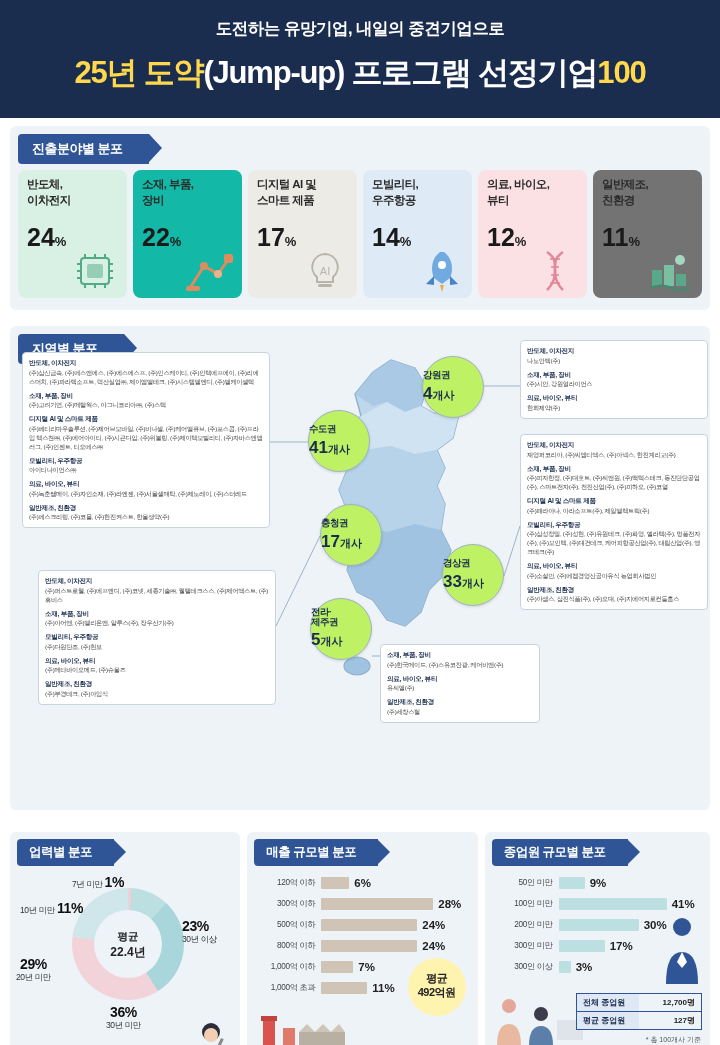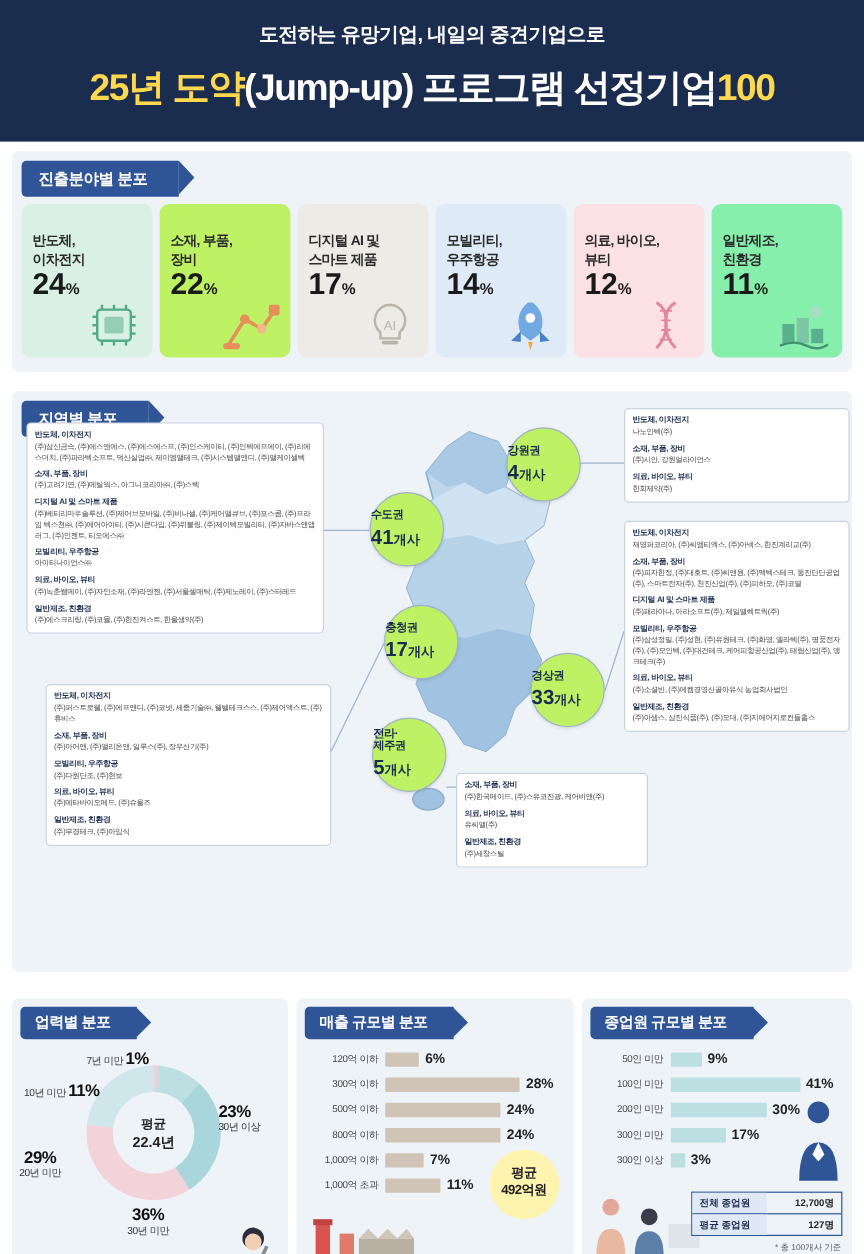--- a/index.html
+++ b/index.html
@@ -62,45 +62,45 @@
     border-top: 14px solid transparent;
     border-bottom: 14px solid transparent;
     border-left: 13px solid #2f5597;
   }
 
   
   .cards { display: flex; gap: 6px; padding: 0 8px 4px 8px; }
   .card {
     flex: 1;
     border-radius: 8px;
-    padding: 24px 9px 8px 9px;
+    padding: 7px 9px 8px 9px;
     height: 128px;
     position: relative;
     overflow: hidden;
   }
   .card .label {
     font-size: 11.5px; font-weight: bold; color: #2a2a2a;
     line-height: 1.35; letter-spacing: -0.6px;
     white-space: pre-line;
   }
   .card .pct {
     position: absolute; left: 9px; bottom: 46px;
     font-size: 25px; font-weight: bold; color: #1a1a1a;
   }
   .card .pct .u { font-size: 13px; font-weight: bold; }
   .card .art {
     position: absolute; right: 6px; bottom: 4px;
     width: 52px; height: 46px; opacity: .95;
   }
   .c1 { background: #d9f0e4; }
-  .c2 { background: #bef264; }
+  .c2 { background: #14b8a6; }
   .c3 { background: #ecebe6; }
   .c4 { background: #dfeaf7; }
   .c5 { background: #fbe0e4; }
-  .c6 { background: #86efac; }
+  .c6 { background: #737373; }
 
   
   .region { position: relative; height: 484px; }
   .map-wrap { position: absolute; inset: 0; }
 
   .rbox {
     position: absolute;
     background: #ffffff;
     border: 1px solid #c9d3df;
     border-radius: 4px;

